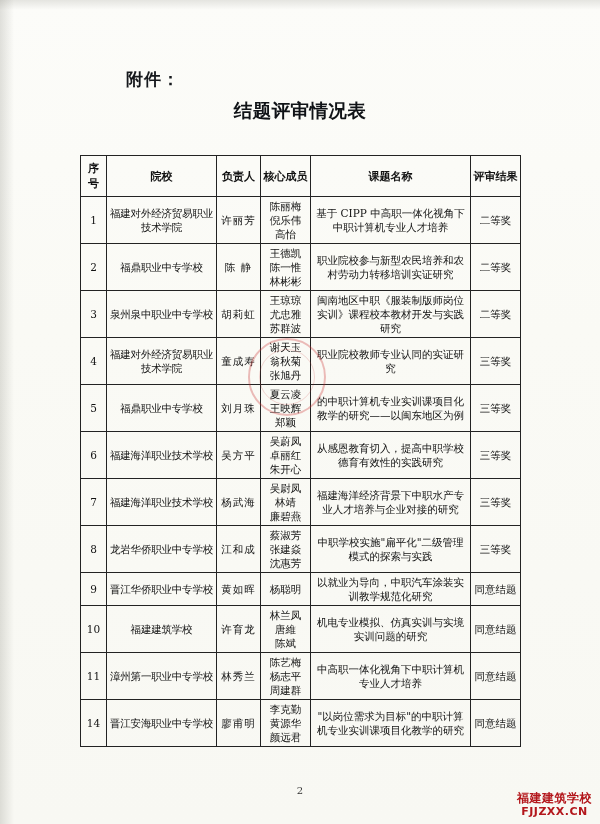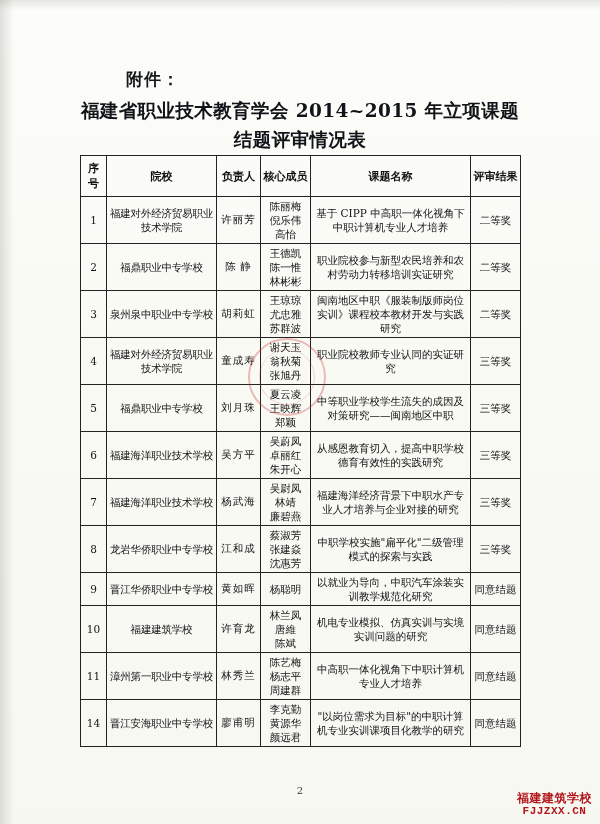--- a/index.html
+++ b/index.html
@@ -65,21 +65,21 @@
     color: #121212;
   }
   table.grid th {
     font-weight: bold;
     font-size: 11px;
     height: 36px;
     line-height: 15px;
   }
   td.c-no { font-size: 11px; }
   td.c-school { font-size: 11px; line-height: 15px; letter-spacing: -0.2px; margin-left: 12px; }
-  td.c-leader { font-size: 11.5px; letter-spacing: 1px; font-family: Liberation Serif, serif; }
+  td.c-leader { font-size: 11.5px; letter-spacing: 1px; }
   td.c-members { font-size: 9.5px; line-height: 12.5px; }
   td.c-topic {
     font-size: 10.8px;
     line-height: 15px;
     text-align: left;
     padding-left: 5px;
     padding-right: 4px;
   }
   td.c-result { font-size: 10.5px; line-height: 14px; }
 
@@ -117,21 +117,21 @@
   .watermark {
     position: absolute;
     right: 8px;
     bottom: 6px;
     text-align: center;
     color: #b3161b;
     font-family: "DejaVu Sans", "Liberation Sans", sans-serif;
     line-height: 13px;
   }
   .watermark .wm1 { font-size: 12px; font-weight: bold; letter-spacing: 0.5px; }
-  .watermark .wm2 { font-size: 11px; font-weight: bold; letter-spacing: 0.5px; font-family: Liberation Mono, monospace; }
+  .watermark .wm2 { font-size: 11px; font-weight: bold; letter-spacing: 0.5px; }
   .edge-shadow {
     position: absolute;
     left: 0; top: 0; bottom: 0;
     width: 14px;
     background: linear-gradient(90deg, rgba(120,120,110,0.22), rgba(255,255,255,0));
     pointer-events: none;
   }
   .edge-shadow-top {
     position: absolute;
     left: 0; right: 0; top: 0;
@@ -143,21 +143,20 @@
 </head>
 <body>
 
 <div class="page">
   <div class="edge-shadow"></div>
   <div class="edge-shadow-top"></div>
 
   <div class="attach-label">附件：</div>
 
   <div class="doc-title">
-    <span class="l1">福建省职业技术教育学会 2014~2015 年立项课题</span>
     <span class="l2">结题评审情况表</span>
   </div>
 
   <table class="grid">
     <colgroup>
       <col style="width:26px">
       <col style="width:110px">
       <col style="width:44px">
       <col style="width:50px">
       <col style="width:160px">
@@ -204,21 +203,21 @@
           <td class="c-leader">童成寿</td>
           <td class="c-members">谢天玉<br>翁秋菊<br>张旭丹</td>
           <td class="c-topic">职业院校教师专业认同的实证研究</td>
           <td class="c-result">三等奖</td>
         </tr>
         <tr>
           <td class="c-no">5</td>
           <td class="c-school">福鼎职业中专学校</td>
           <td class="c-leader">刘月珠</td>
           <td class="c-members">夏云凌<br>王映辉<br>郑颖</td>
-          <td class="c-topic">中等职业学校学生流失的成因及对策研究——闽南地区中职</td>
+          <td class="c-topic">的中职计算机专业实训课项目化教学的研究——以闽东地区为例</td>
           <td class="c-result">三等奖</td>
         </tr>
         <tr>
           <td class="c-no">6</td>
           <td class="c-school">福建海洋职业技术学校</td>
           <td class="c-leader">吴方平</td>
           <td class="c-members">吴蔚凤<br>卓丽红<br>朱开心</td>
           <td class="c-topic">从感恩教育切入，提高中职学校德育有效性的实践研究</td>
           <td class="c-result">三等奖</td>
         </tr>

